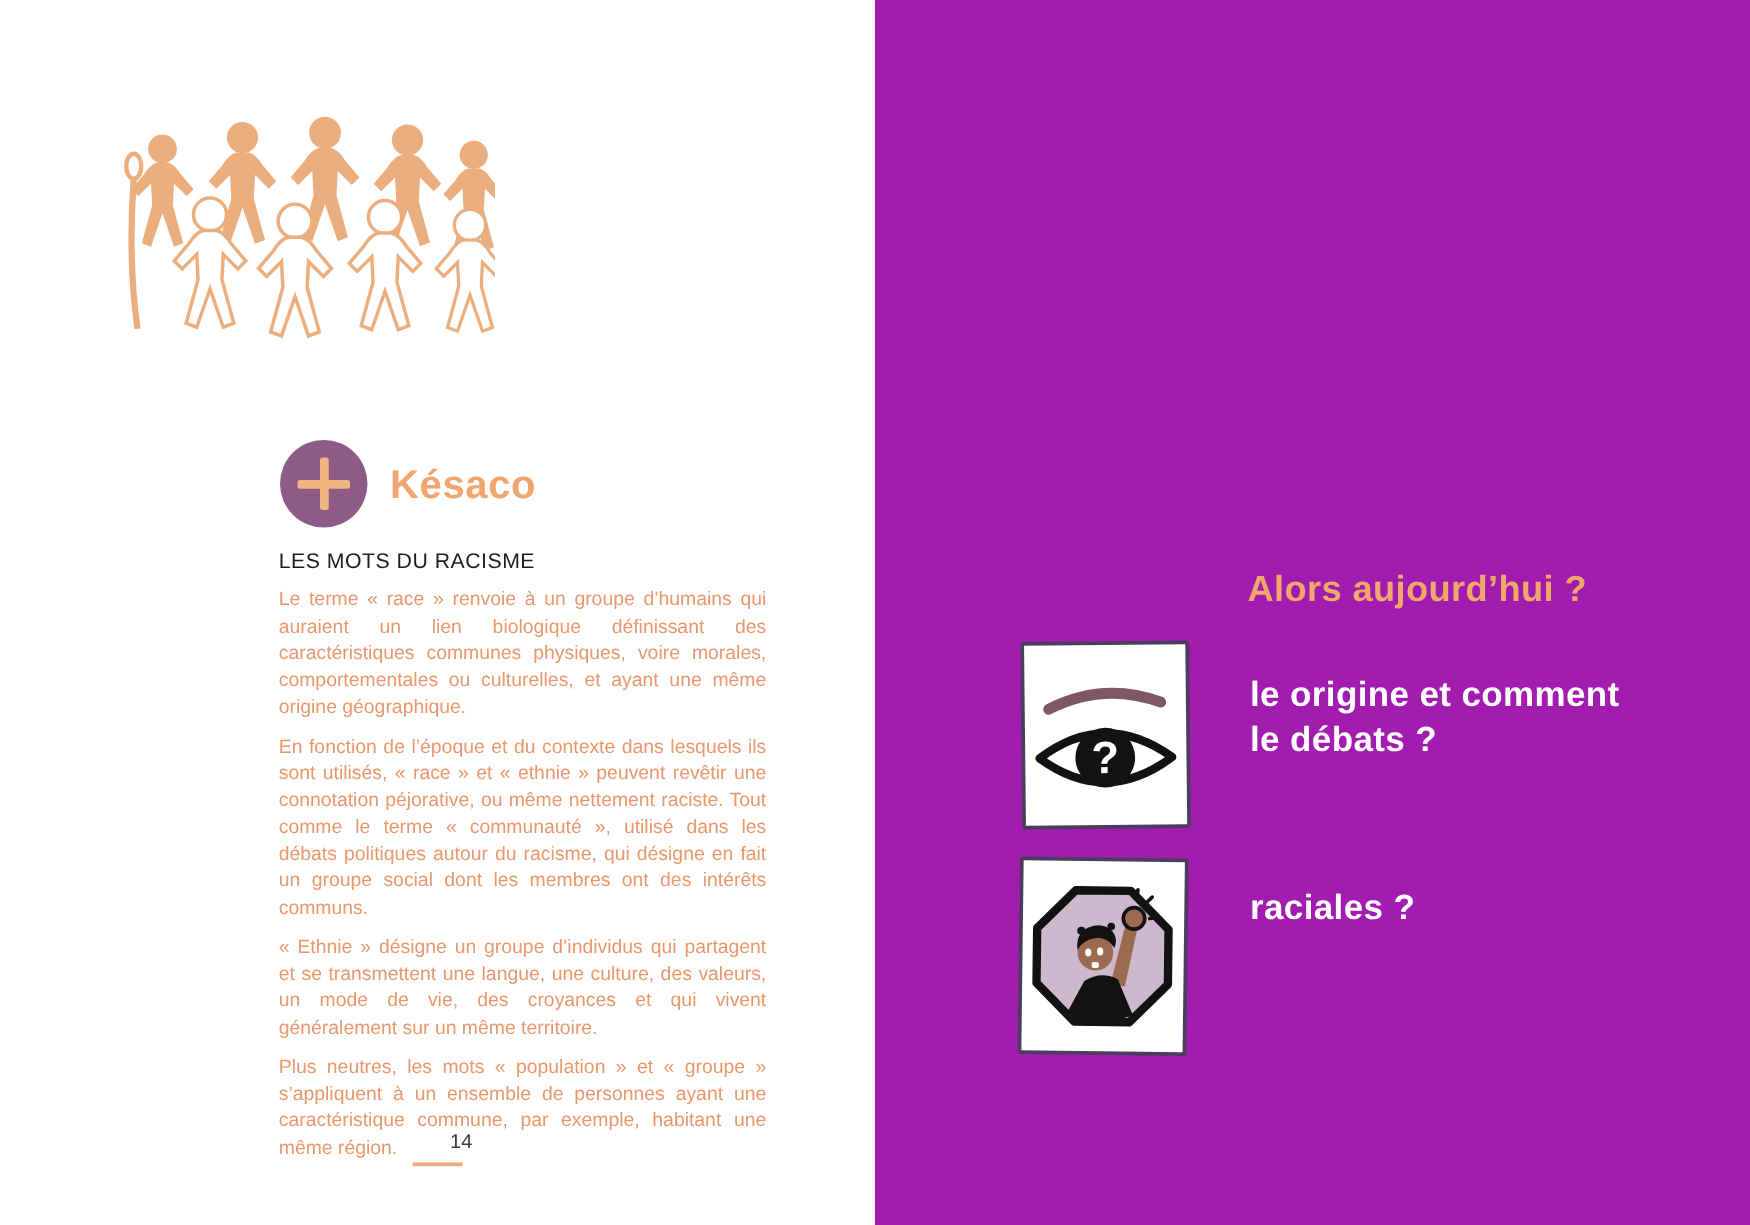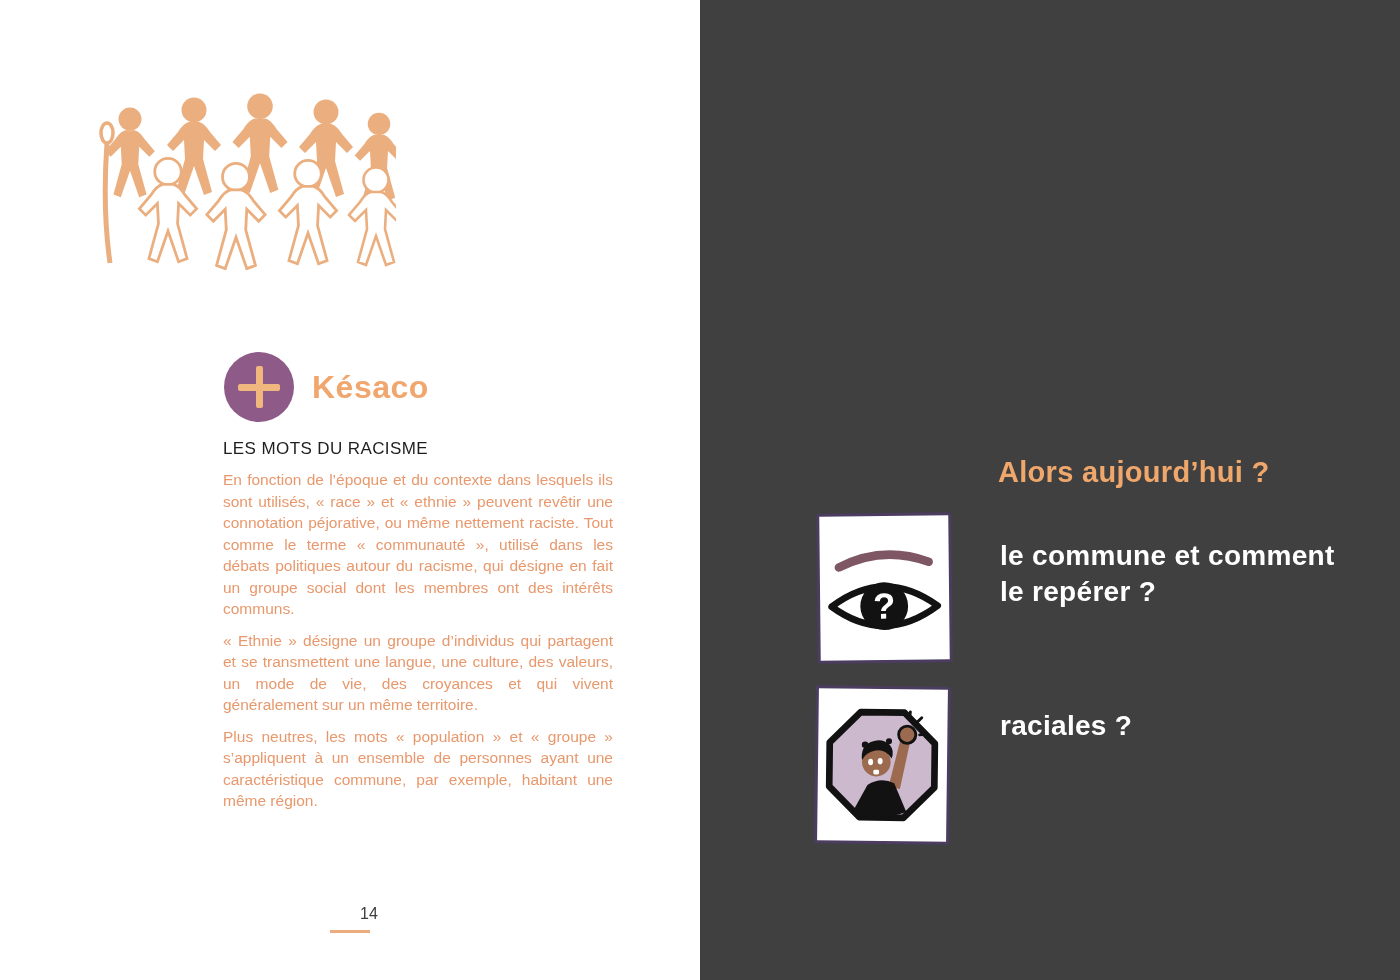--- a/index.html
+++ b/index.html
@@ -23,21 +23,21 @@
   .body-copy p {
     font-size:15.5px; line-height:21.5px; color:#E8986C;
     text-align:justify; margin:0 0 10px 0; font-weight:500;
   }
 
   .page-number-wrap { position:absolute; left:0; top:905px; width:700px; text-align:center; }
   .page-number { font-size:16px; color:#3D3D3D;padding-left:38px; }
   .page-number-underline { width:40px; height:3px; background:#EBAD7D; margin:7px auto 0 auto; }
 
   
-  .page-right { position:absolute; left:700px; top:0; width:700px; height:980px; background:#404040; }
+  .page-right { position:absolute; left:700px; top:0; width:700px; height:980px; background:#a21caf; }
 
   .right-title { position:absolute; left:298px; top:456px; font-size:29px; font-weight:bold; color:#F0A76C; letter-spacing:0.3px; }
 
   .card { position:absolute; background:#ffffff; border:3px solid #4B3C60; border-radius:3px; }
   .card-eye  { left:117px; top:513px; width:135px; height:150px; transform:rotate(-0.6deg); }
   .card-fist { left:115px; top:686px; width:135px; height:158px; transform:rotate(0.7deg); }
   .card svg { display:block; width:100%; height:100%; }
 
   .question { position:absolute; left:300px; }
   .q1 { top:538px; }
@@ -84,20 +84,21 @@
       <div class="plus-circle">
         <div class="bar-h"></div>
         <div class="bar-v"></div>
       </div>
       <div class="kesaco-label">Késaco</div>
     </div>
 
     <div class="section-heading">LES MOTS DU RACISME</div>
 
     <div class="body-copy">
+      <p>Le terme « race » renvoie à un groupe d’humains qui auraient un lien biologique définissant des caractéristiques communes physiques, voire morales, comportementales ou culturelles, et ayant une même origine géographique.</p>
       <p>En fonction de l’époque et du contexte dans lesquels ils sont utilisés, « race » et « ethnie » peuvent revêtir une connotation péjorative, ou même nettement raciste. Tout comme le terme « communauté », utilisé dans les débats politiques autour du racisme, qui désigne en fait un groupe social dont les membres ont des intérêts communs.</p>
       <p>« Ethnie » désigne un groupe d’individus qui partagent et se transmettent une langue, une culture, des valeurs, un mode de vie, des croyances et qui vivent généralement sur un même territoire.</p>
       <p>Plus neutres, les mots « population » et « groupe » s’appliquent à un ensemble de personnes ayant une caractéristique commune, par exemple, habitant une même région.</p>
     </div>
 
     <div class="page-number-wrap">
       <div class="page-number">14</div>
       <div class="page-number-underline"></div>
     </div>
   </div>
@@ -134,22 +135,22 @@
         <path d="M 46,72 Q 44,58 55,53 Q 67,48 75,56 Q 80,62 77,70 Q 70,60 60,62 Q 50,64 46,72 Z" fill="#121212"></path>
         <circle cx="49" cy="56" r="3.4" fill="#121212"></circle>
         <circle cx="74" cy="52" r="3.2" fill="#121212"></circle>
         <ellipse cx="55" cy="74" rx="2.6" ry="3.4" fill="#FFFFFF"></ellipse>
         <ellipse cx="65" cy="73" rx="2.6" ry="3.4" fill="#FFFFFF"></ellipse>
         <rect x="58" y="82" width="6" height="5" rx="1.5" fill="#FFFFFF"></rect>
       </svg>
     </div>
 
     <div class="question q1">
-      <div class="q-line">le commune et comment</div>
-      <div class="q-line">le repérer ?</div>
+      <div class="q-line">le origine et comment</div>
+      <div class="q-line">le débats ?</div>
     </div>
 
     <div class="question q2">
       <div class="q-line">raciales ?</div>
     </div>
 
   </div>
 </div>
 
 </body></html>

